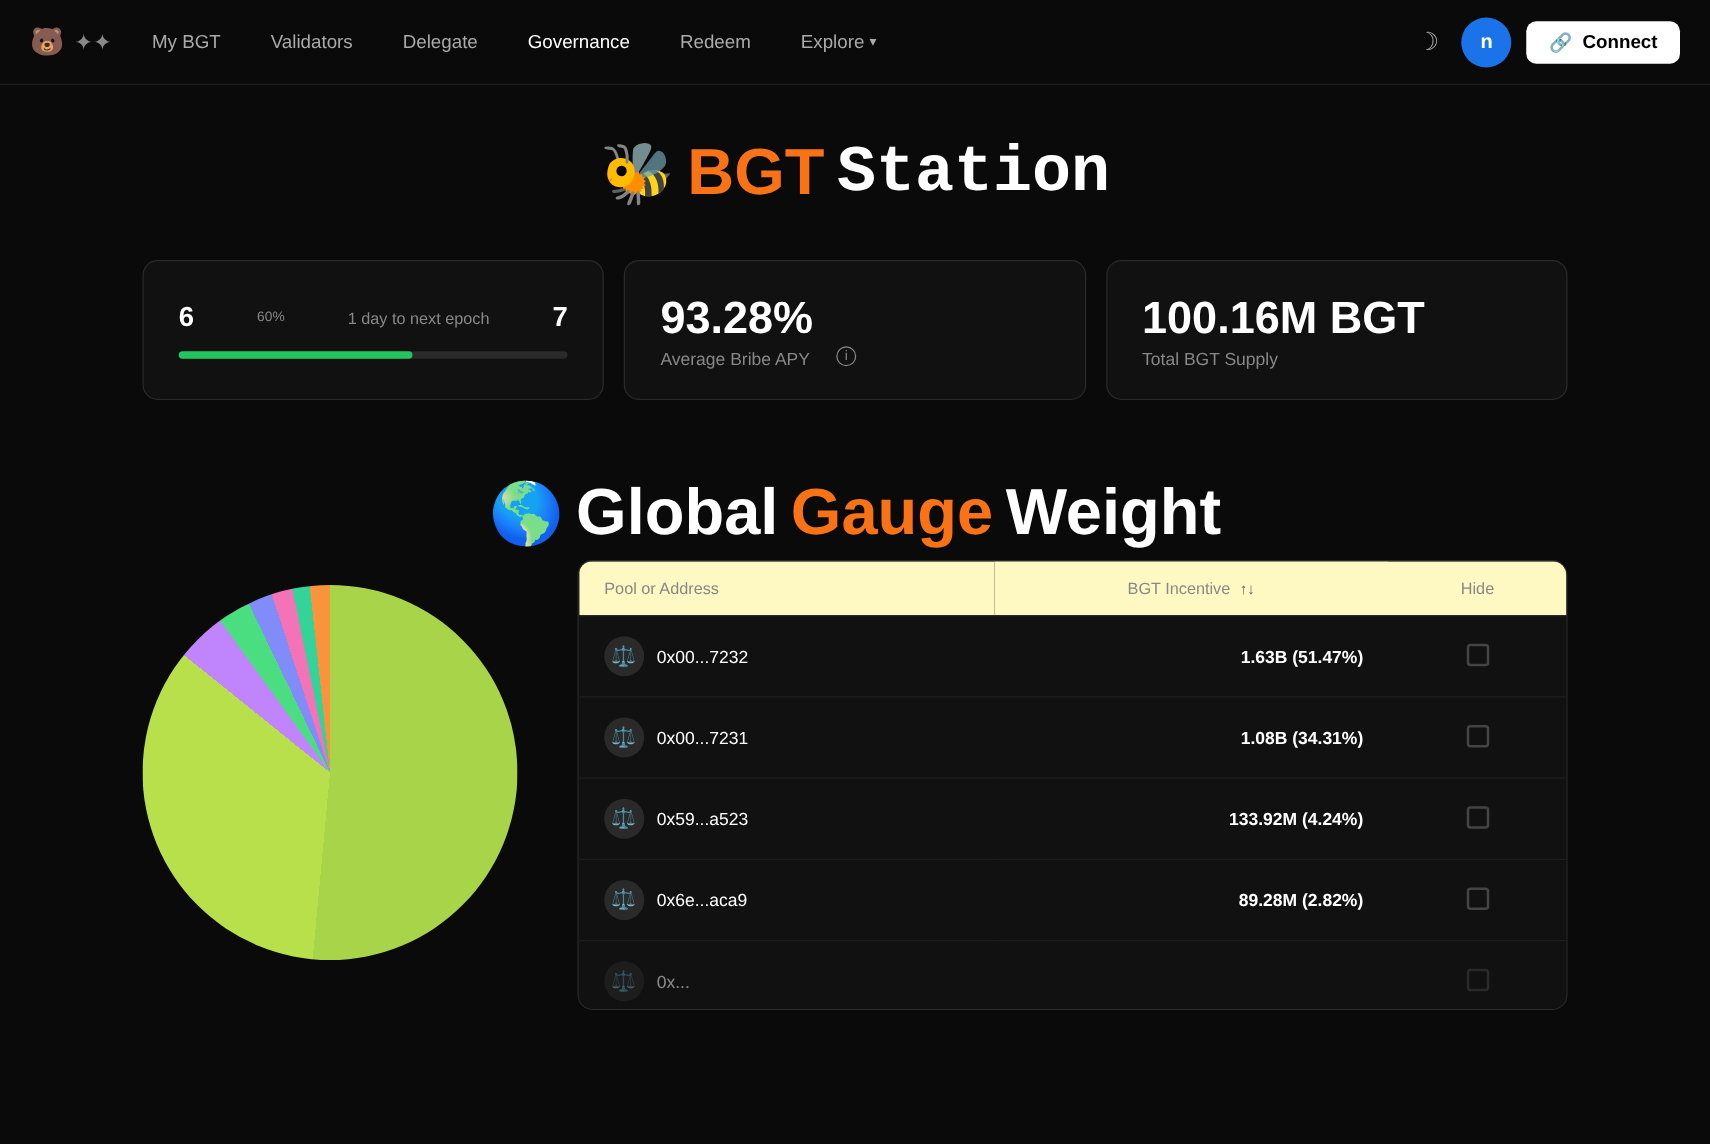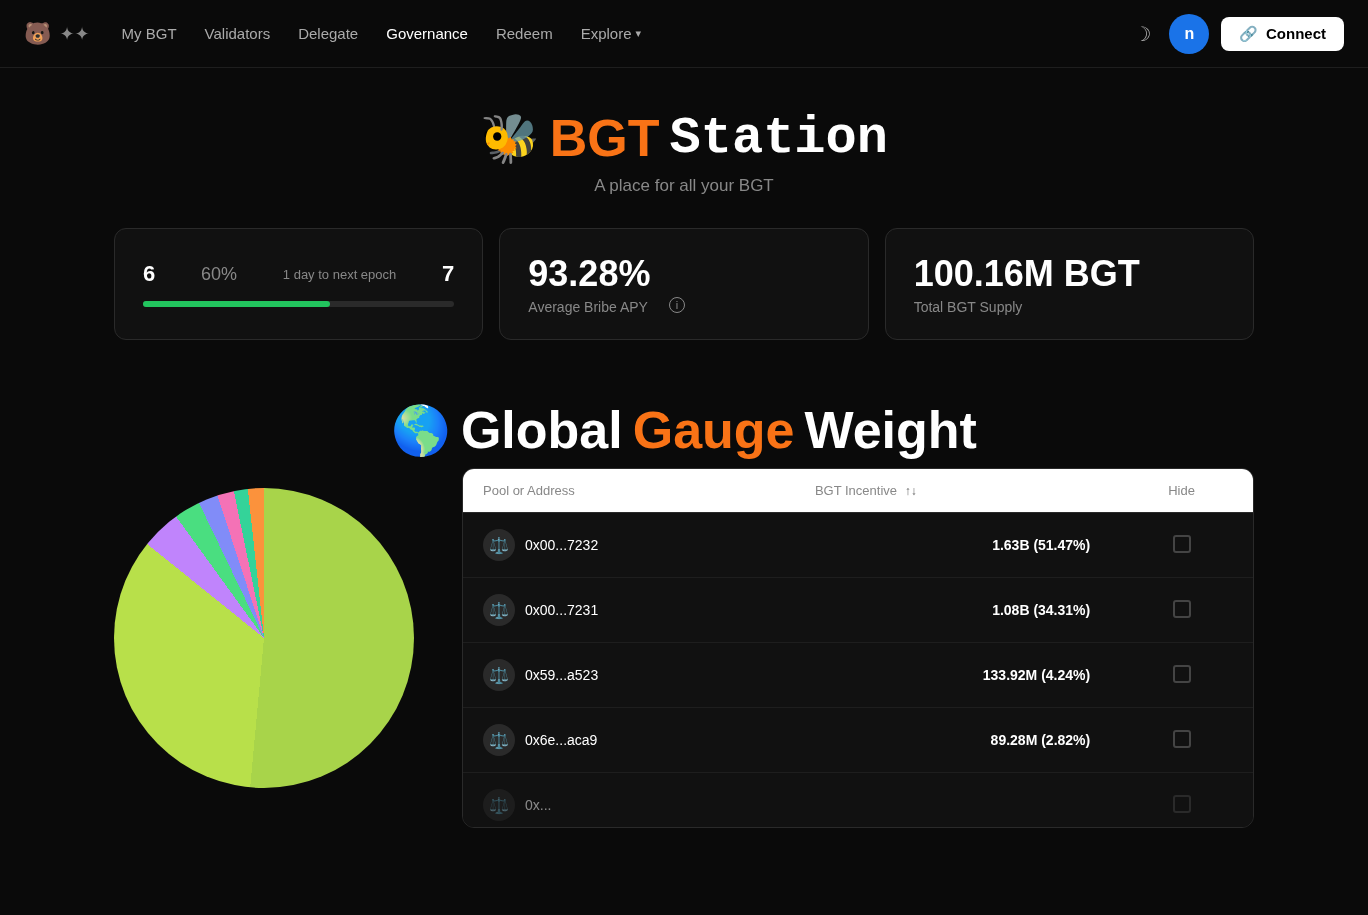--- a/index.html
+++ b/index.html
@@ -28,21 +28,21 @@
       gap: 32px;
     }
     .nav-logo {
       display: flex;
       align-items: center;
       gap: 8px;
     }
     .nav-links {
       display: flex;
       align-items: center;
-      gap: 28px;
+      gap: 40px;
     }
     .nav-link {
       color: #aaa;
       font-size: 15px;
       cursor: pointer;
       text-decoration: none;
     }
     .nav-link.governance { color: #fff; text-align: center; }
     .nav-explore {
       display: flex;
@@ -146,21 +146,21 @@
       display: flex;
       align-items: center;
       justify-content: space-between;
     }
     .epoch-num {
       font-size: 22px;
       font-weight: 700;
       color: #fff;
     }
     .epoch-pct {
-      font-size: 18px;
+      font-size: 11px;
       color: #888;
     }
     .epoch-label {
       font-size: 13px;
       color: #888;
       text-align: right;
     }
     .stat-value {
       font-size: 36px;
       font-weight: 800;
@@ -247,32 +247,32 @@
     }
     .gauge-table-wrapper::-webkit-scrollbar-thumb {
       background: #333;
       border-radius: 3px;
     }
     .gauge-table {
       width: 100%;
       border-collapse: collapse;
     }
     .gauge-table th {
-      background: #ffffff;
+      background: #fef9c3;
       padding: 14px 20px;
       text-align: left;
       font-size: 13px;
       color: #888;
       font-weight: 500;
       border-bottom: 1px solid #2a2a2a;
       position: sticky;
       top: 0;
       z-index: 1;
     }
-    .gauge-table th.right { text-align: left; }
+    .gauge-table th.right { text-align: center; }
     .gauge-table th.center { text-align: center; }
     .gauge-table td {
       padding: 16px 20px;
       font-size: 14px;
       border-bottom: 1px solid #1e1e1e;
       color: #fff;
     }
     .gauge-table tr:last-child td { border-bottom: none; }
     .pool-cell {
       display: flex;
@@ -349,21 +349,20 @@
 </nav>
 
 <div class="main">
 
   <div class="hero">
     <div class="hero-title">
       <span class="bee">🐝</span>
       <span class="bgt">BGT</span>
       <span class="station">Station</span>
     </div>
-    <div class="hero-subtitle">A place for all your BGT</div>
   </div>
 
   <div class="stats-row">
 
     <div class="stat-card epoch-card">
       <div class="epoch-top">
         <span class="epoch-num">6</span>
         <span class="epoch-pct">60%</span>
         <span class="epoch-label">1 day to next epoch</span>
         <span class="epoch-num">7</span>

